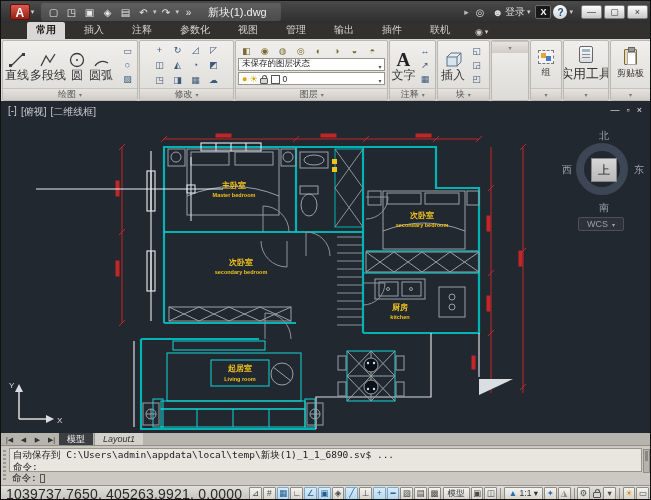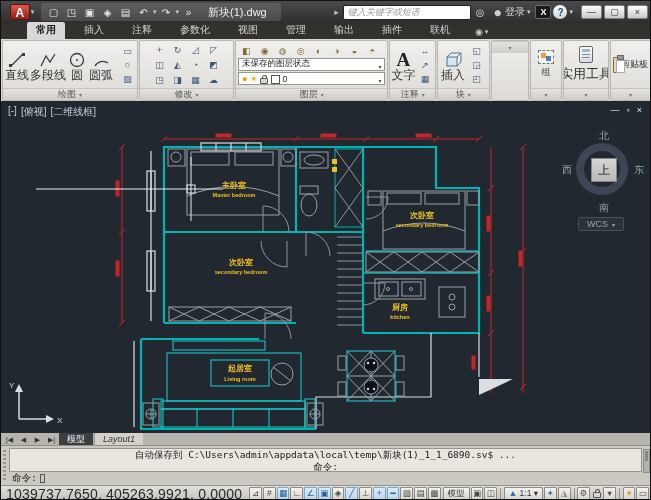--- a/index.html
+++ b/index.html
@@ -87,21 +87,21 @@
   .vc-wcs .dd{font-size:6px;}
 
   
   .doctabs{position:absolute;left:0;top:432px;width:651px;height:12px;background:#b7b4ad;display:flex;align-items:center;padding-left:2px;gap:1px;}
   .dnav{font-size:7px;color:#333;width:13px;text-align:center;cursor:pointer;line-height:11px;}
   .dtab{font-size:9px;padding:0 8px;height:12px;line-height:12px;cursor:pointer;}
   .dtab.model{background:#3c3f41;color:#f0f0f0;}
   .dtab.layout{background:#d4d1ca;color:#333;font-style:italic;border-left:1px solid #999;}
 
   
-  .cmd{position:absolute;left:0;top:444px;width:651px;height:40px;background:#ccc9c2;border-top:1px solid #8f8c86;padding:2px 10px 2px 8px;text-align:center;}
+  .cmd{position:absolute;left:0;top:444px;width:651px;height:40px;background:#ccc9c2;border-top:1px solid #8f8c86;padding:2px 10px 2px 8px;}
   .cmdgrip{position:absolute;left:2px;top:4px;bottom:4px;width:3px;background:repeating-linear-gradient(#9a978f 0 2px,transparent 2px 4px);}
   .cmd-hist{height:24px;background:#e9e6df;border:1px solid #98958e;font-family:"DejaVu Sans Mono","Liberation Mono",monospace;font-size:9.5px;color:#1a1a1a;padding:0 3px;line-height:12px;overflow:hidden;}
   .cmd-line{height:13px;font-family:"DejaVu Sans Mono","Liberation Mono",monospace;font-size:9.5px;color:#1a1a1a;display:flex;align-items:center;padding:0 3px;}
   .cmdcaret{width:5px;height:9px;border:1px solid #555;margin-left:3px;}
   .cmdsb{position:absolute;right:2px;top:3px;width:7px;height:24px;background:#b5b2ab;border:1px solid #908d86;}
   .cmdsb::before{content:"";display:block;margin:1px;height:10px;background:#8b887f;}
 
   
   .status{position:absolute;left:0;top:484px;width:651px;height:16px;background:linear-gradient(#e2e0db,#c4c1ba);border-top:1px solid #94918a;display:flex;align-items:center;padding:0 3px;gap:1px;}
   .coords{font-size:14px;color:#2a2a2a;padding:0 6px 0 2px;white-space:nowrap;letter-spacing:.2px;}
@@ -135,21 +135,20 @@
       <span class="qbtn">▤</span>
       <span class="qbtn">↶</span>
       <span class="caret">▾</span>
       <span class="qbtn">↷</span>
       <span class="caret">▾</span>
       <span class="qbtn">»</span>
       <span class="doct">新块(1).dwg</span>
     </div>
     <div class="tspacer"></div>
     <span class="tarrow">▸</span>
-    <input class="search" placeholder="键入关键字或短语" style="">
     <span class="tbtn">◎</span>
     <div class="signin">
       <span>☻</span>
       <span>登录</span>
       <span class="caret">▾</span>
     </div>
     <span class="xbtn">X</span>
     <span class="helpbtn">?</span>
     <span class="caret">▾</span>
     <div class="winbtns">
@@ -334,21 +333,21 @@
       <div class="pbody" style="flex-direction:column;justify-content:center;gap:2px">
         <span class="calc"></span>
         <span class="tlabel" style="font-size:13px;color:#333;white-space:nowrap">实用工具</span>
       </div>
       <div class="plabel">
           <span class="pcaret">▾</span>
         </div>
     </div>
 
     <div class="panel" style="width:42px">
-      <div class="pbody" style="flex-direction:row;justify-content:center;gap:2px">
+      <div class="pbody" style="flex-direction:column;justify-content:center;gap:2px">
         <span class="clip"></span>
         <span class="tlabel" style="font-size:9px;color:#333;white-space:nowrap">剪贴板</span>
       </div>
       <div class="plabel">
           <span class="pcaret">▾</span>
         </div>
     </div>
 
   </div>
 

